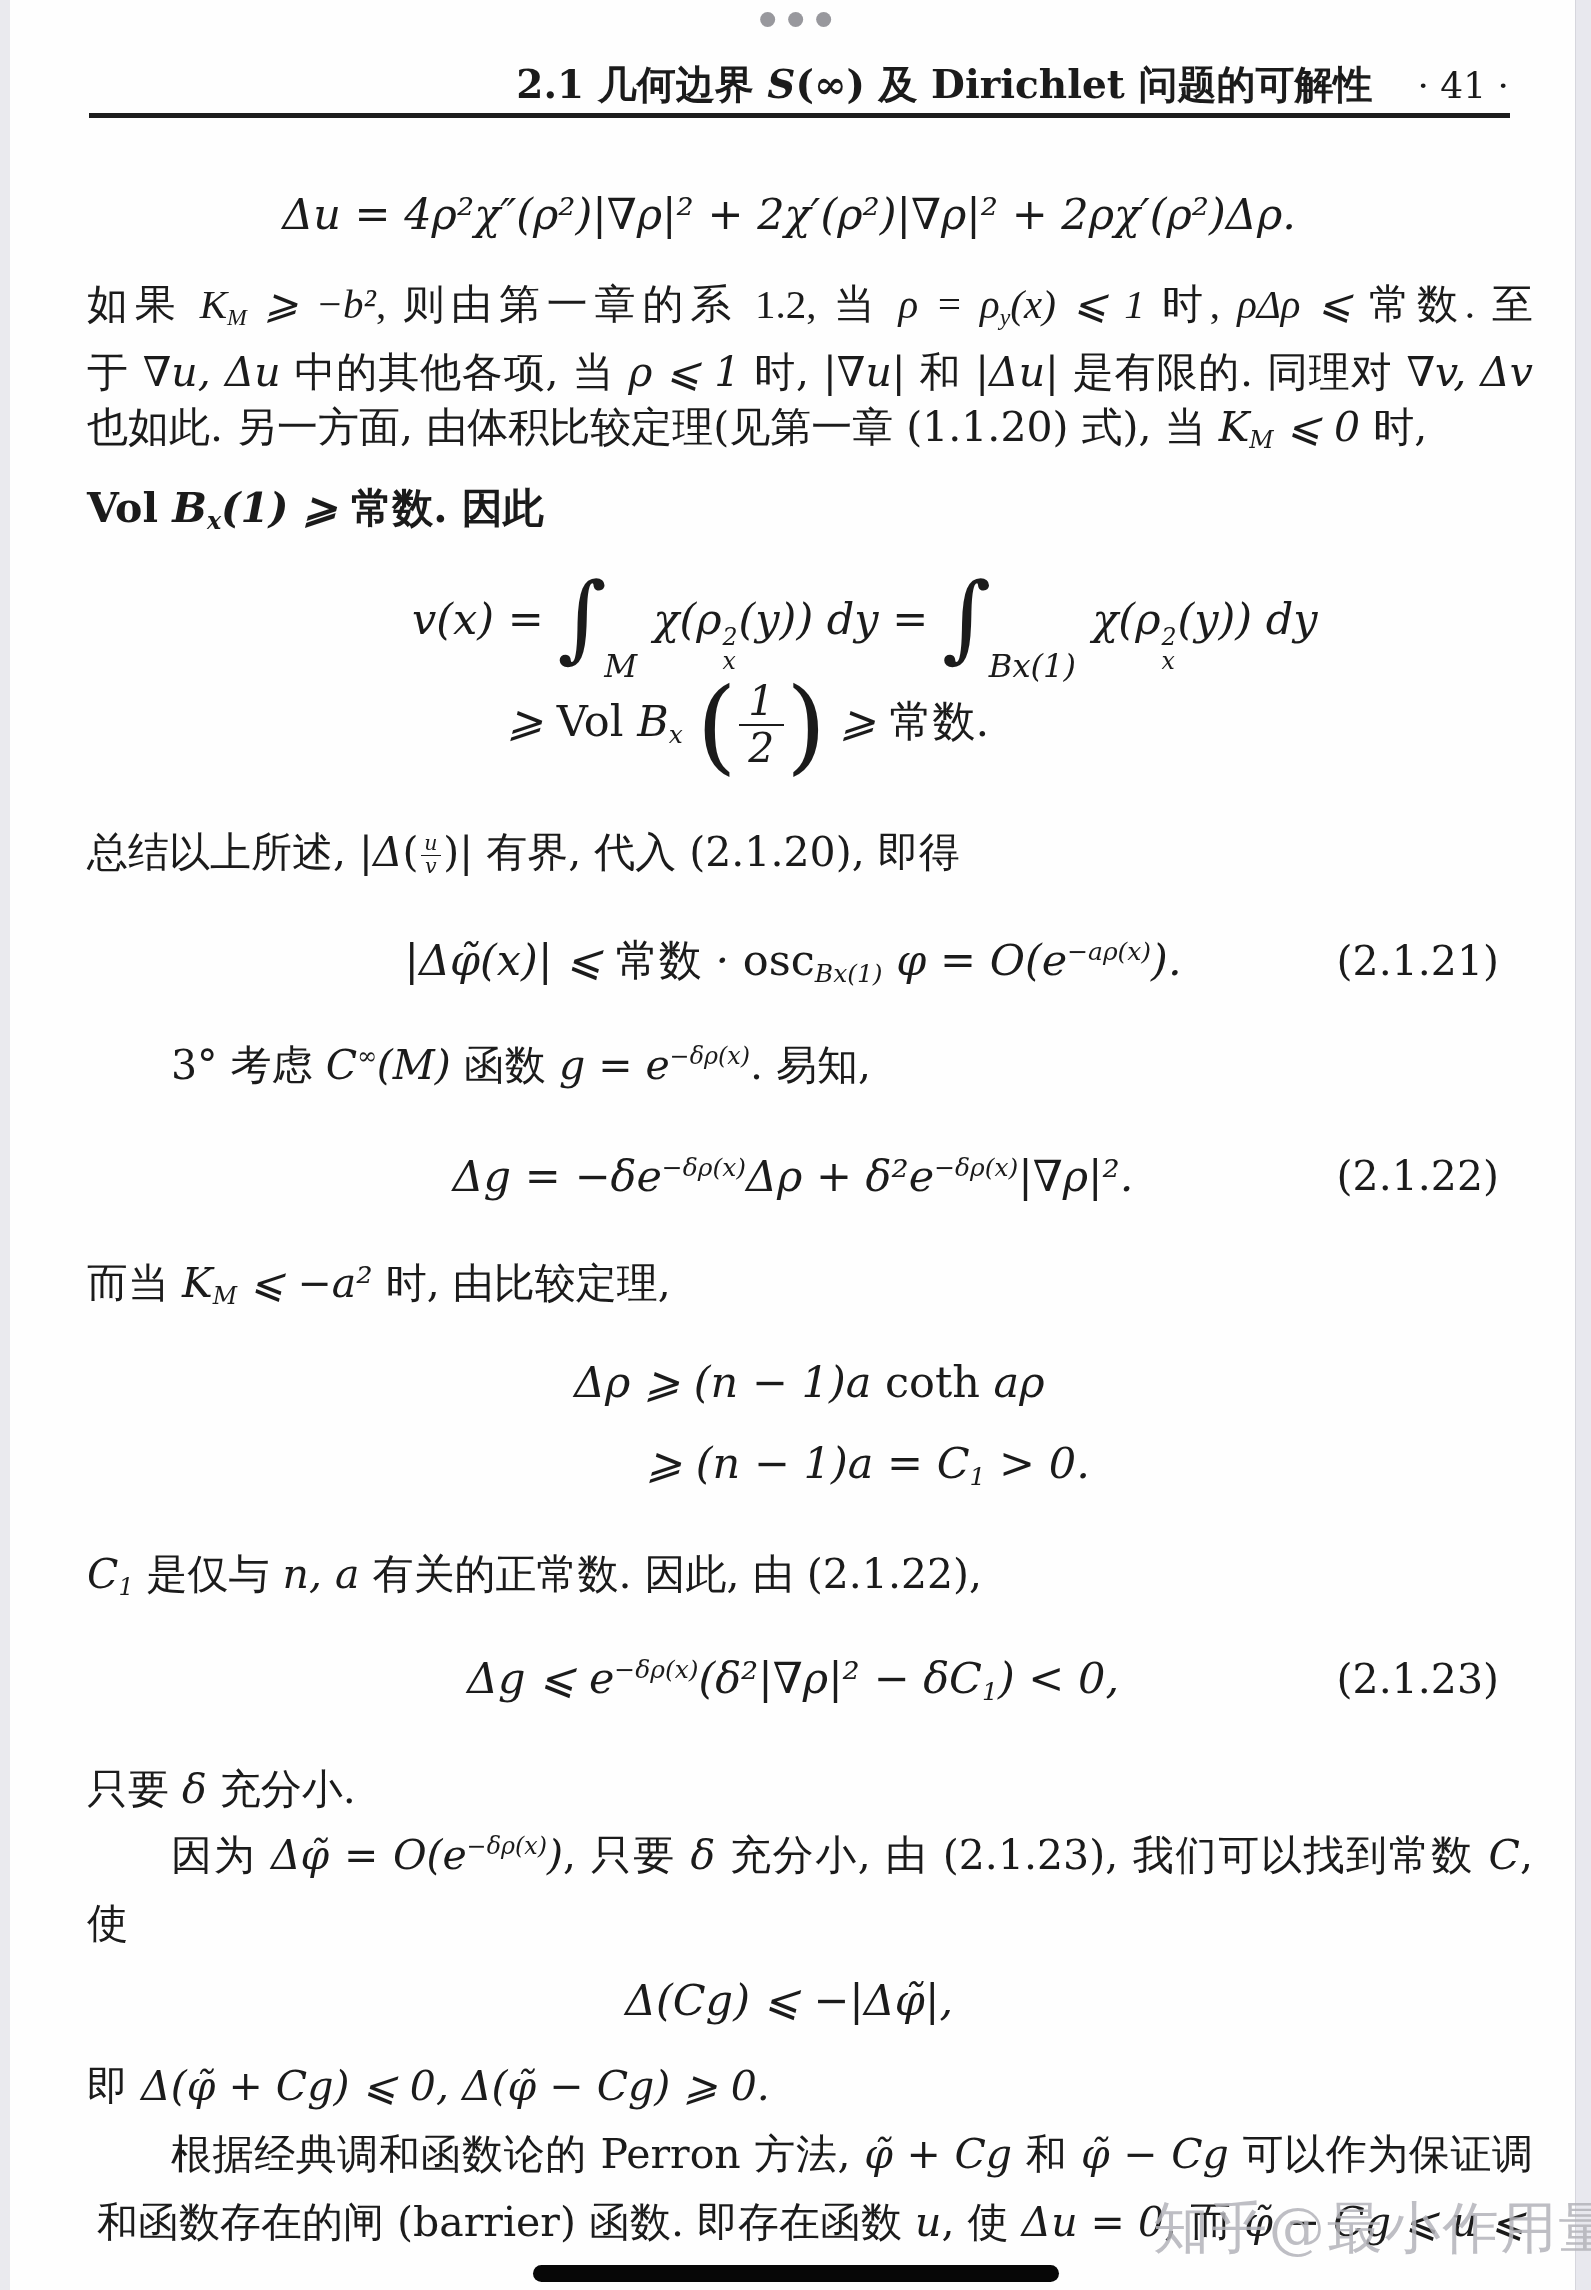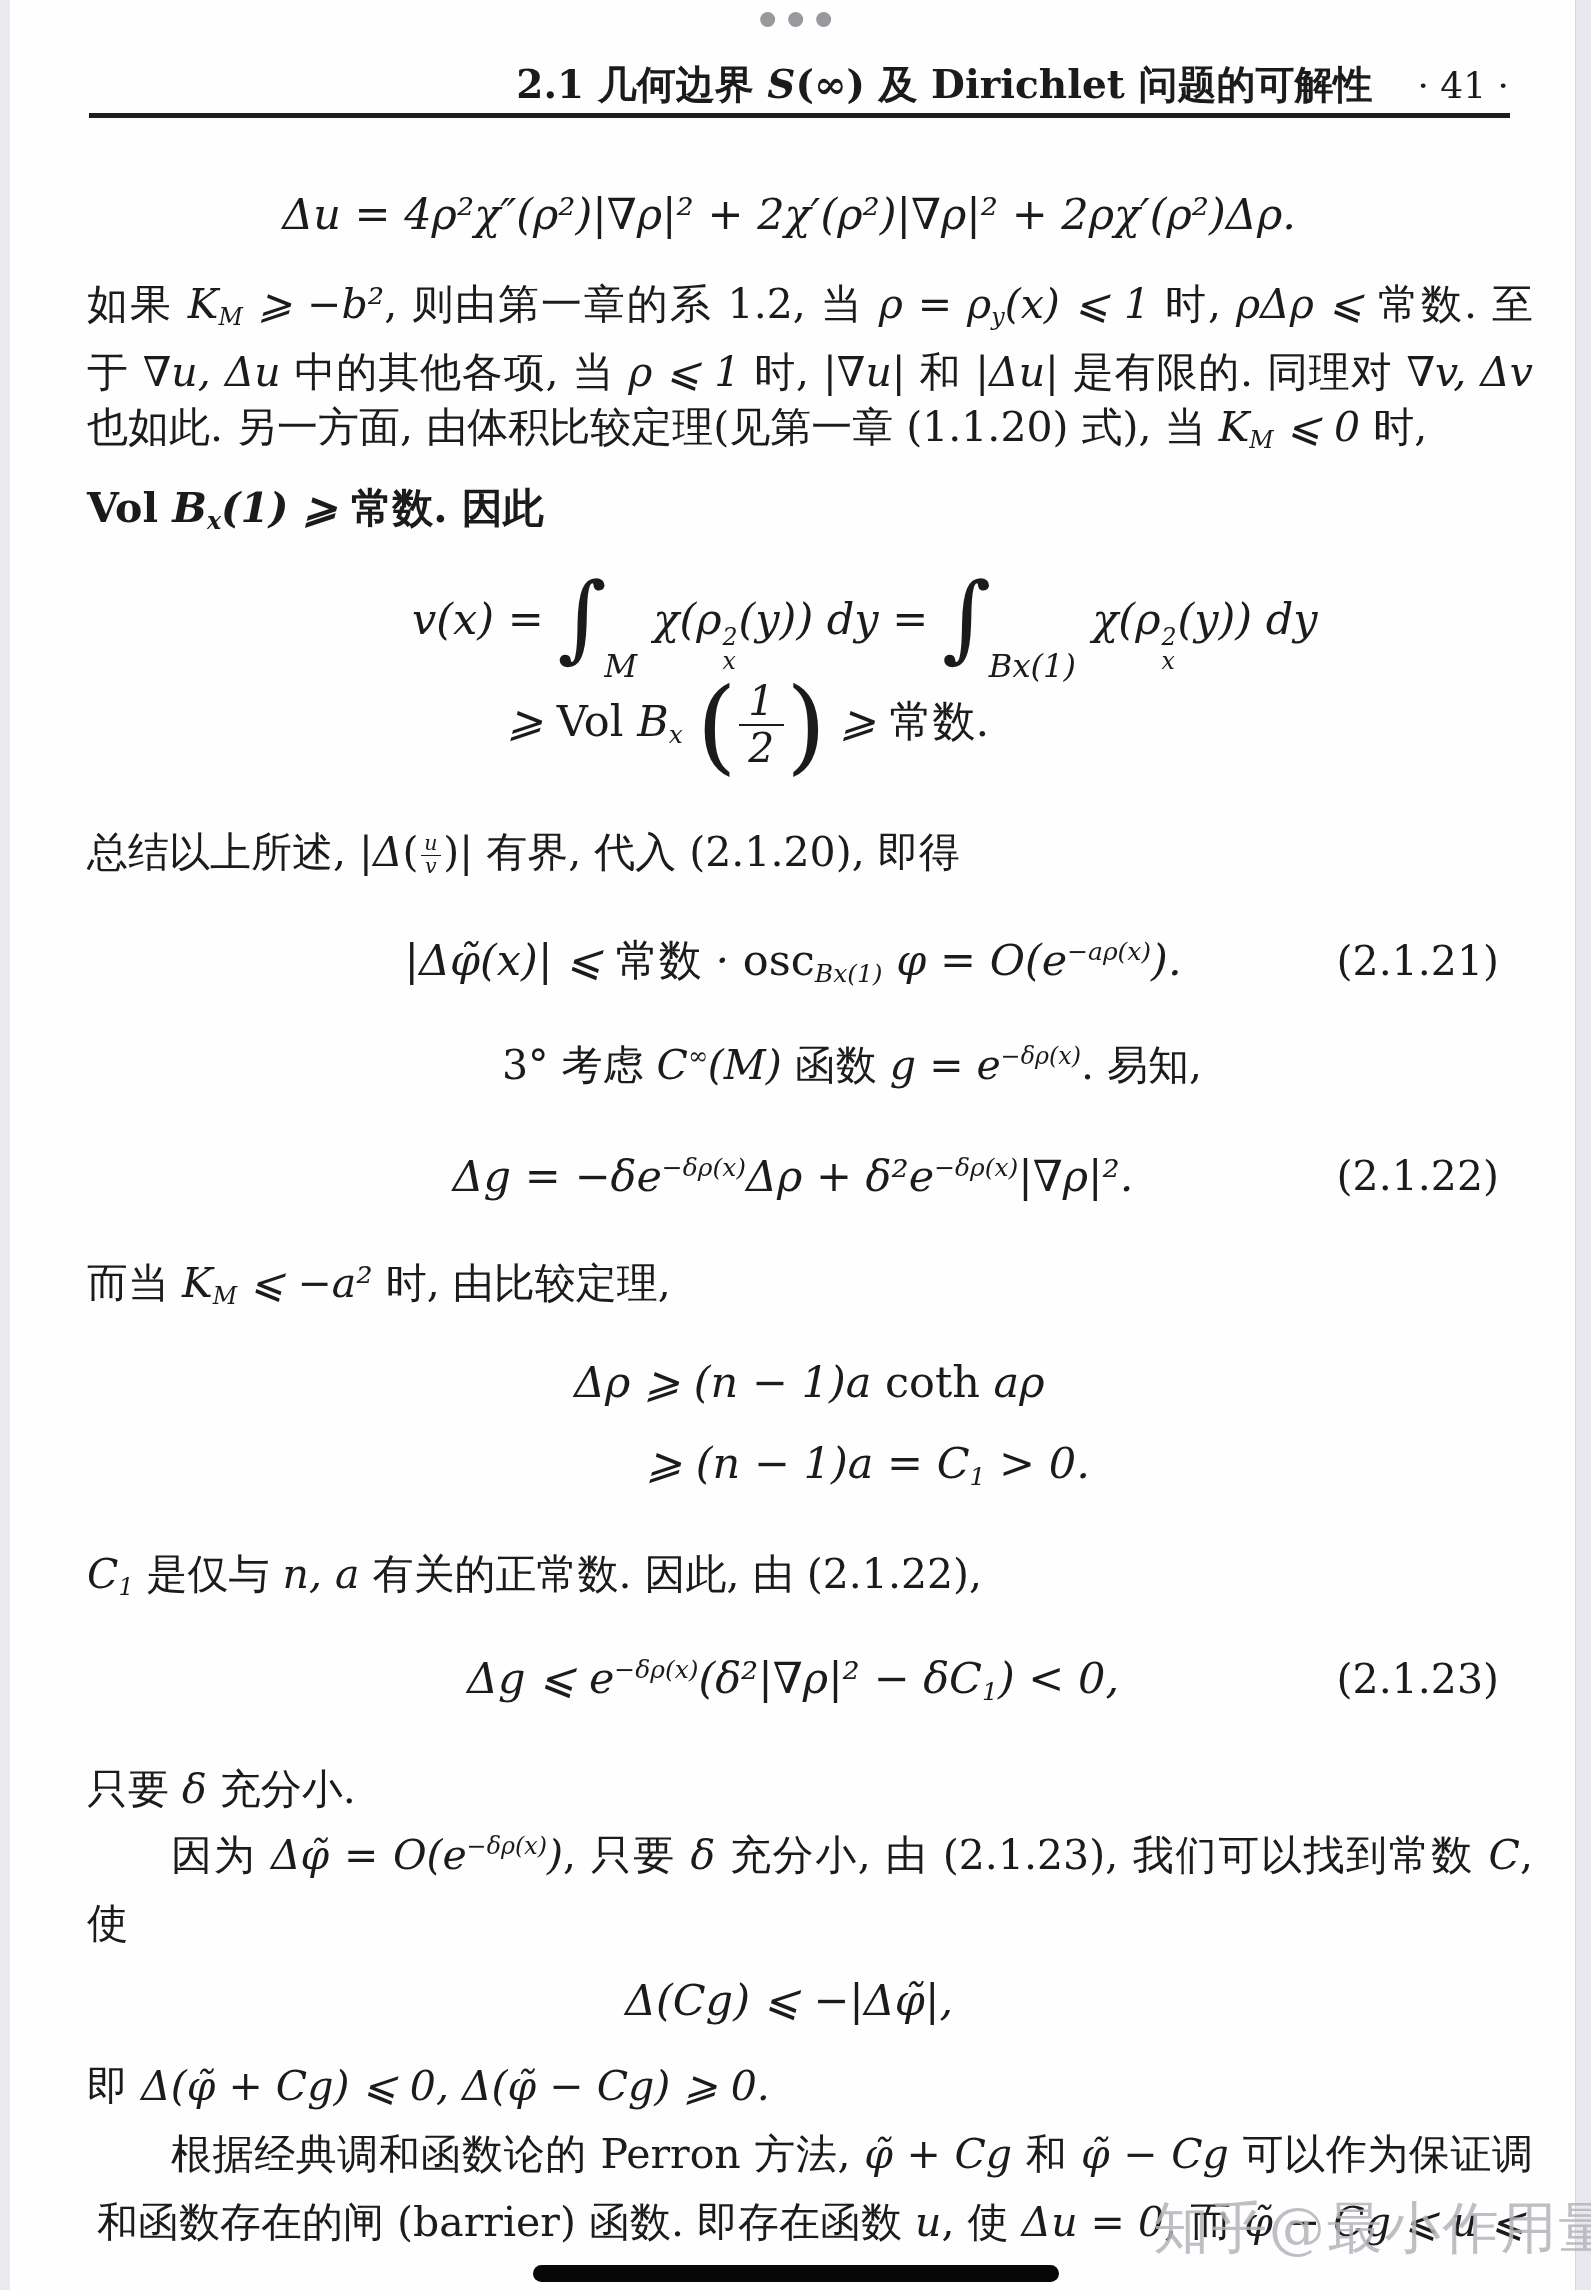--- a/index.html
+++ b/index.html
@@ -35,21 +35,21 @@
   .fr.sf .fn{padding:0 3.9px;}
   .fr.sf .fd{border-top:1.9px solid #1b1b1b;padding:0 3.9px;}
   .bg{font-size:2.4em;font-style:normal;vertical-align:middle;line-height:0;}
   .in{font-size:2.2em;font-style:normal;line-height:0;vertical-align:middle;position:relative;top:0.05em;}
   .in .il{font-size:0.34em;font-style:italic;position:relative;top:0.85em;left:-0.08em;line-height:0;}
   .ssk{display:inline-flex;flex-direction:column;align-items:flex-start;font-size:0.55em;
        font-style:italic;line-height:1.05;vertical-align:-0.45em;margin:0 1px;}
 
   .para{position:absolute;left:87px;width:1446px;font-size:41px;line-height:1.25;}
   .just{text-align:justify;text-align-last:justify;}
-  .ind{text-indent:84px;text-align:center;}
+  .ind{text-indent:84px;}
   .disp{position:absolute;left:79px;right:92px;text-align:center;font-size:43px;white-space:nowrap;}
   .dabs{position:absolute;font-size:43px;white-space:nowrap;}
   .eqrow{position:absolute;left:87px;right:92px;height:78px;display:flex;justify-content:center;
          align-items:center;font-size:43px;white-space:nowrap;}
   .tag{position:absolute;right:0;top:50%;transform:translateY(-50%);font-size:41px;font-style:normal;margin-left:34px;}
 
   .watermark{position:absolute;left:1153px;top:2191px;font-size:56px;letter-spacing:1.9px;
              color:#b4b4ba;opacity:0.85;white-space:nowrap;z-index:5;}
   .homebar{position:absolute;left:533px;top:2265px;width:526px;height:16.5px;border-radius:8.7px;background:#070707;}
 </style>
@@ -67,21 +67,21 @@
   </div>
 
   <div class="header">
     <span class="htitle fx"><span class="rm">2.1 几何边界 </span><span class="mt">S</span><span class="rm">(∞) 及 Dirichlet 问题的可解性</span></span>
     <span class="hpage">· 41 ·</span>
   </div>
   <div class="hrule"></div>
 
   <div class="disp fx" style="top:189px;"><span class="mt">Δu = 4ρ²χ″(ρ²)|∇ρ|² + 2χ′(ρ²)|∇ρ|² + 2ρχ′(ρ²)Δρ.</span></div>
 
-  <div class="para just fx" style="top:279px;"><span class="rm">如果 </span><span class="mt">K</span><span class="sb">M</span><span class="mt"> ⩾ −b²</span><span class="rm">, 则由第一章的系 1.2, 当 </span><span class="mt">ρ = ρ</span><span class="sb">y</span><span class="mt">(x) ⩽ 1</span><span class="rm"> 时, </span><span class="mt">ρΔρ ⩽</span><span class="rm"> 常数. 至</span></div>
+  <div class="para just fx" style="top:279px;font-family:Liberation Serif, serif;"><span class="rm">如果 </span><span class="mt">K</span><span class="sb">M</span><span class="mt"> ⩾ −b²</span><span class="rm">, 则由第一章的系 1.2, 当 </span><span class="mt">ρ = ρ</span><span class="sb">y</span><span class="mt">(x) ⩽ 1</span><span class="rm"> 时, </span><span class="mt">ρΔρ ⩽</span><span class="rm"> 常数. 至</span></div>
   <div class="para just fx" style="top:347px;"><span class="rm">于 </span><span class="mt">∇u, Δu</span><span class="rm"> 中的其他各项, 当 </span><span class="mt">ρ ⩽ 1</span><span class="rm"> 时, </span><span class="mt">|∇u|</span><span class="rm"> 和 </span><span class="mt">|Δu|</span><span class="rm"> 是有限的. 同理对 </span><span class="mt">∇v, Δv</span></div>
   <div class="para fx" style="top:402px;"><span class="rm">也如此. 另一方面, 由体积比较定理(见第一章 (1.1.20) 式), 当 </span><span class="mt">K</span><span class="sb">M</span><span class="mt"> ⩽ 0</span><span class="rm"> 时,</span></div>
   <div class="para fx" style="top:483px;font-weight:bold;"><span class="rm">Vol </span><span class="mt">B</span><span class="sb">x</span><span class="mt">(1) ⩾</span><span class="rm"> 常数. 因此</span></div>
 
   <div class="dabs fx" style="top:594px;left:412px;"><span class="mt">v(x) = </span><span class="in">∫<span class="il">M</span></span><span class="mt"> χ(ρ</span><span class="ssk">
         <span class="">2</span>
         <span class="">x</span>
       </span><span class="mt">(y)) dy = </span><span class="in">∫<span class="il">Bx(1)</span></span><span class="mt"> χ(ρ</span><span class="ssk">
         <span class="">2</span>
         <span class="">x</span>

